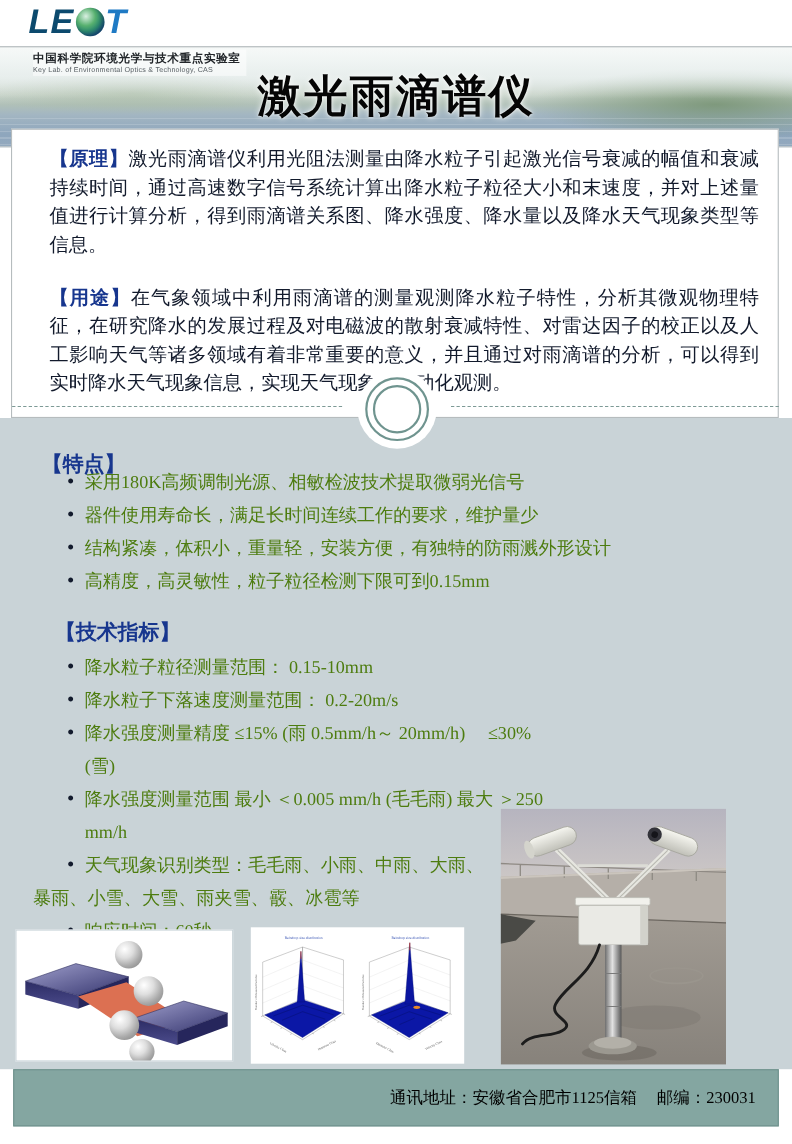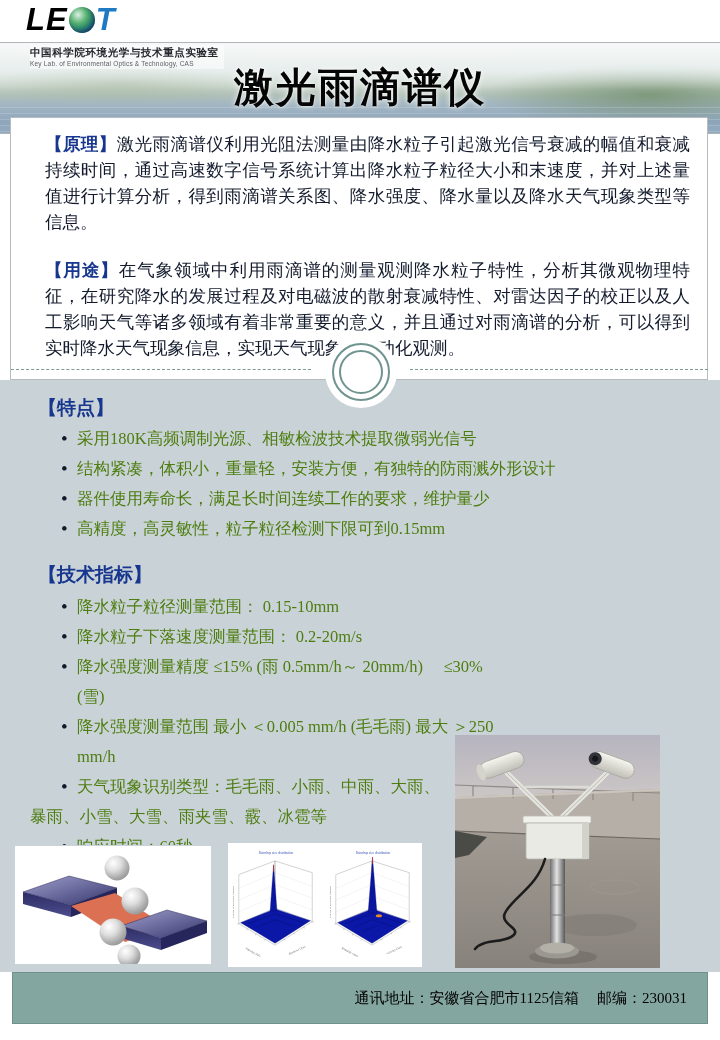--- a/index.html
+++ b/index.html
@@ -6,21 +6,21 @@
   body{
     width:720px;height:1040px;position:relative;overflow:hidden;
     background:#ffffff;
     font-family:"Liberation Serif", serif;
     color:#10182a;
   }
   
   .logo-strip{position:absolute;left:0;top:0;width:720px;height:42px;background:#fff;}
   .leot{position:absolute;left:26px;top:3px;font-family:"Liberation Sans",sans-serif;
         font-weight:bold;font-style:italic;font-size:31px;line-height:34px;letter-spacing:1px;}
-  .leot .le{color:#000000;}
+  .leot .le{color:#0c4a6e;}
   .leot .t{color:#1f7ac4;}
   .globe{display:inline-block;width:26px;height:26px;border-radius:50%;vertical-align:-3px;margin:0 1px;
     background:radial-gradient(circle at 35% 30%, #d9f0e2 0%, #57b06f 35%, #2e8b6e 55%, #1c5e8a 78%, #143b5e 100%);
     box-shadow:inset -2px -2px 4px rgba(0,0,40,.35);}
   
   .banner{position:absolute;left:0;top:42px;width:720px;height:92px;
     border-top:1px solid #aeb6b9;border-bottom:1px solid #a9b4ba;box-sizing:border-box;
     background:
       linear-gradient(180deg, rgba(246,249,248,.95) 0%, rgba(235,241,240,.7) 26%, rgba(210,221,214,0) 52%),
       radial-gradient(ellipse 240px 46px at 650px 52px, rgba(110,140,105,.75) 0%, rgba(110,140,105,0) 70%),
@@ -44,22 +44,22 @@
   .dash{position:absolute;top:369px;border-top:1px dashed #7d9a96;z-index:3;}
   .dash.left{left:11px;width:300px;}
   .dash.right{left:410px;width:298px;}
   .bump{position:absolute;left:325px;top:336px;width:72px;height:72px;border-radius:50%;background:#fff;z-index:2;}
   .ring{position:absolute;border-radius:50%;border:2px solid #6f948f;z-index:3;background:transparent;}
   .ring.outer{left:332px;top:343px;width:54px;height:54px;}
   .ring.inner{left:339px;top:350px;width:40px;height:40px;}
   
   .gray{position:absolute;left:0;top:380px;width:720px;height:592px;background:#c9d3d7;z-index:0;}
   .sec-head{position:absolute;left:38px;font-size:19px;font-weight:bold;color:#17368e;z-index:2;}
-  .h-feat{top:395px;}
-  .h-spec{top:562px;}
+  .h-feat{top:409px;}
+  .h-spec{top:562px;margin-left:12px;}
   .blist{position:absolute;z-index:2;font-size:16.5px;color:#4d7c0f;}
   .feat-list{left:60px;top:424px;width:630px;}
   .spec-list{left:60px;top:592px;width:442px;}
   .brow{position:relative;padding-left:17px;line-height:30px;}
   .brow::before{content:"•";position:absolute;left:1px;top:0;font-size:19px;color:#121a2c;}
   .crow{position:relative;margin-left:-30px;padding-left:0;line-height:30px;}
   
   .img-illu{position:absolute;left:14px;top:845px;width:198px;height:120px;background:#fff;
     border:1px solid #c9d4d9;box-sizing:border-box;z-index:2;}
   .img-plots{position:absolute;left:228px;top:843px;width:194px;height:124px;background:#fff;
@@ -99,22 +99,22 @@
 
 <div class="dash left"></div>
 <div class="dash right"></div>
 <div class="bump"></div>
 <div class="ring outer"></div>
 <div class="ring inner"></div>
 
 <div class="sec-head h-feat">【特点】</div>
 <div class="blist feat-list">
   <div class="brow">采用180K高频调制光源、相敏检波技术提取微弱光信号</div>
+  <div class="brow">器件使用寿命长，满足长时间连续工作的要求，维护量少</div>
   <div class="brow">结构紧凑，体积小，重量轻，安装方便，有独特的防雨溅外形设计</div>
-  <div class="brow">器件使用寿命长，满足长时间连续工作的要求，维护量少</div>
   <div class="brow">高精度，高灵敏性，粒子粒径检测下限可到0.15mm</div>
 </div>
 
 <div class="sec-head h-spec">【技术指标】</div>
 <div class="blist spec-list">
   <div class="brow">降水粒子粒径测量范围： 0.15-10mm</div>
   <div class="brow">降水粒子下落速度测量范围： 0.2-20m/s</div>
   <div class="brow">降水强度测量精度  ≤15% (雨 0.5mm/h～ 20mm/h)　 ≤30% (雪)</div>
   <div class="brow">降水强度测量范围  最小 ＜0.005 mm/h (毛毛雨) 最大 ＞250 mm/h</div>
   <div class="brow">天气现象识别类型：毛毛雨、小雨、中雨、大雨、</div>

